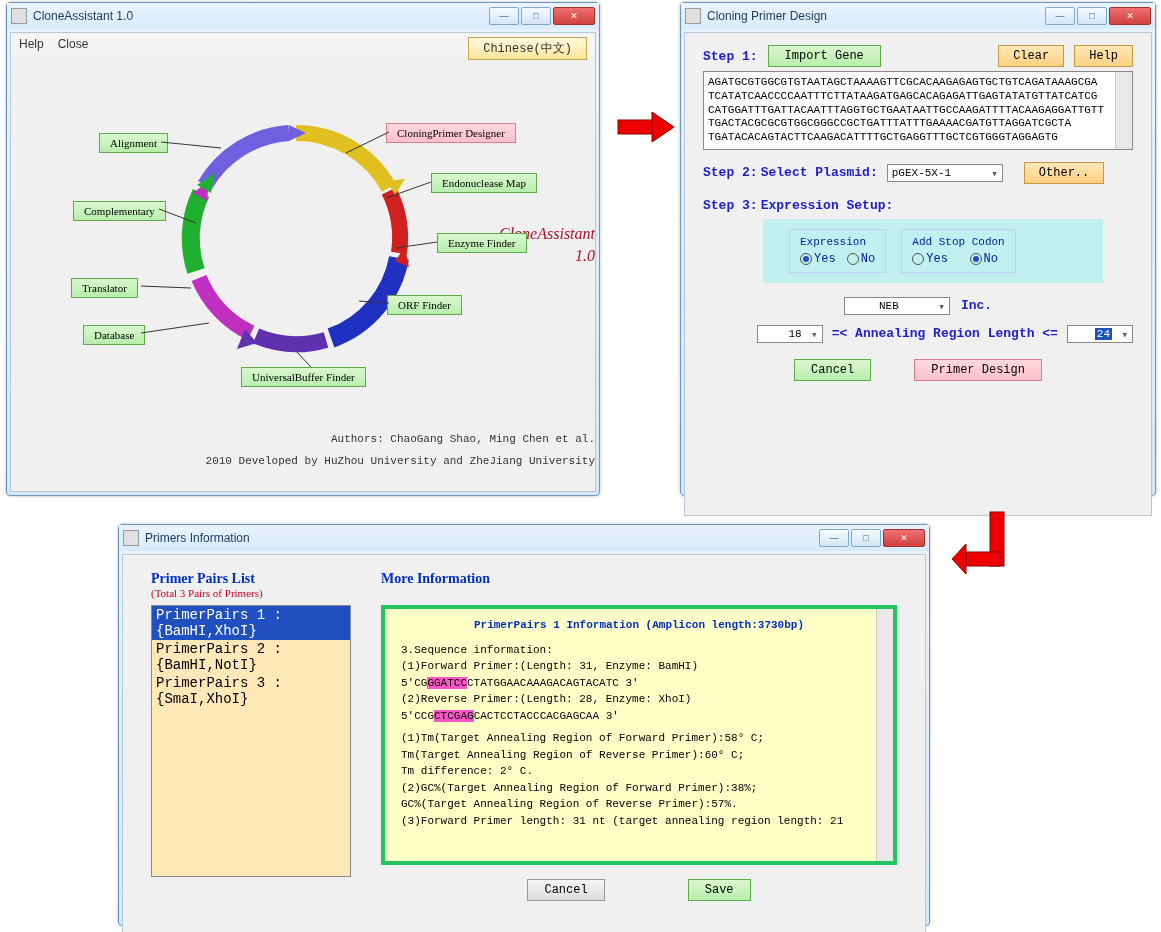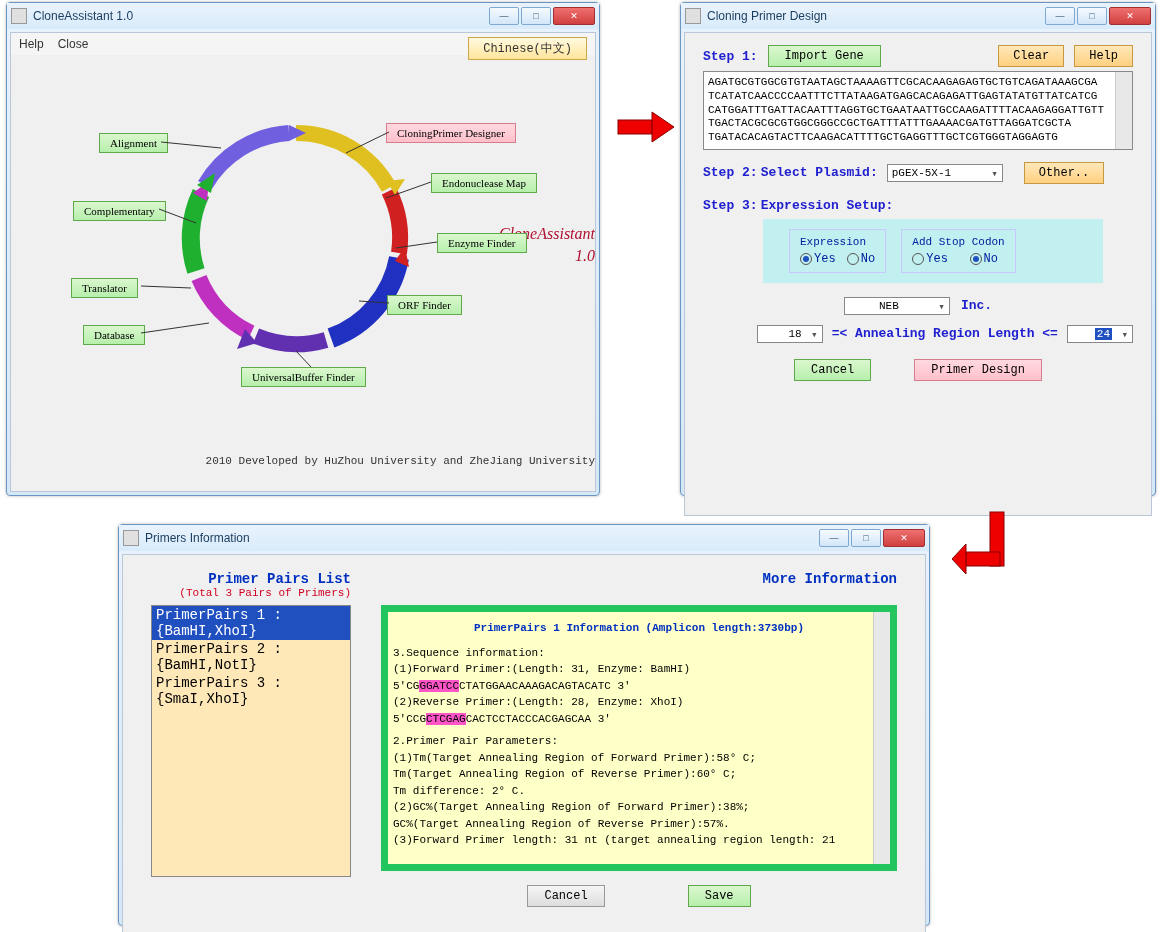--- a/index.html
+++ b/index.html
@@ -30,24 +30,24 @@
 .dd:after{content:'▾';position:absolute;right:4px;top:2px;color:#555}
 .rgroup{display:inline-block;border:1px solid #c8c8ff;padding:6px 10px;margin:0 6px}
 .rgroup .hd{font-family:'Courier New',monospace;font-size:11px;color:#0020a0;display:block;margin-bottom:4px}
 .rrow{font-family:'Courier New',monospace;font-size:12px;color:#0020a0}
 .radio{display:inline-block;width:10px;height:10px;border:1px solid #555;border-radius:50%;vertical-align:middle;margin-right:2px;position:relative}
 .radio.on:after{content:'';position:absolute;inset:2px;background:#2050c0;border-radius:50%}
 .cyan{background:#c2f0f0}
 .primerlist{border:1px solid #888;background:#ffe8b8;font-family:'Courier New',monospace;font-size:14px;height:270px}
 .plitem{padding:1px 4px}
 .plitem.sel{background:#2050c0;color:#fff}
-.infobox{border:7px solid #22c55e;background:#ffffc8;font-family:'Courier New',monospace;font-size:11px;padding:8px 5px;line-height:1.5;position:relative;height:236px}
+.infobox{border:4px solid #22c55e;background:#ffffc8;font-family:'Courier New',monospace;font-size:11px;padding:8px 16px;line-height:1.5;position:relative;height:236px}
 .infohead{text-align:center;color:#0030c0;font-weight:bold;margin-bottom:8px}
 .hl{background:#ff55c8}
-.htitle{font-family:Liberation Mono, monospace;font-size:14px;font-weight:bold;text-align:right}
+.htitle{font-family:Liberation Serif, serif;font-size:14px;font-weight:bold;text-align:left}
 .red{color:#d00020}
 .blue{color:#0030c0}
 .selhl{background:#2050c0;color:#fff;padding:0 2px}
 svg{display:block}
 </style>
 </head>
 <body>
 
 <div class="win" style="left:6px;top:2px;width:592px;height:492px">
   <div class="titlebar">
@@ -109,20 +109,21 @@
       <line x1="148" y1="176" x2="185" y2="190" stroke="#333"></line>
       <line x1="130" y1="253" x2="180" y2="255" stroke="#333"></line>
       <line x1="130" y1="300" x2="198" y2="290" stroke="#333"></line>
       <line x1="378" y1="99" x2="335" y2="120" stroke="#333"></line>
       <line x1="420" y1="149" x2="375" y2="165" stroke="#333"></line>
       <line x1="426" y1="209" x2="385" y2="215" stroke="#333"></line>
       <line x1="378" y1="270" x2="348" y2="268" stroke="#333"></line>
       <line x1="300" y1="334" x2="285" y2="318" stroke="#333"></line>
     </svg>
 
+    <div class="cent authors" style="top:400px">Authors: ChaoGang Shao, Ming Chen et al.</div>
     <div class="cent authors" style="top:422px">2010  Developed by HuZhou University and ZheJiang University</div>
   </div>
 </div>
 
 <svg style="position:absolute;left:616px;top:108px" width="62" height="38">
   <rect x="2" y="12" width="34" height="14" fill="#e00" stroke="#800"></rect>
   <polygon points="36,4 58,19 36,34" fill="#e00" stroke="#800"></polygon>
 </svg>
 
 <div class="win" style="left:680px;top:2px;width:474px;height:492px">
@@ -232,21 +233,20 @@
       <div style="flex:1">
         <div class="htitle blue" style="margin-bottom:18px">More Information</div>
         <div class="infobox">
           <div class="infohead">PrimerPairs 1 Information (Amplicon length:3730bp)</div>
           <div>3.Sequence information:</div>
           <div>(1)Forward Primer:(Length: 31, Enzyme: BamHI)</div>
           <div><span>   5'CG</span><span class="hl">GGATCC</span><span>CTATGGAACAAAGACAGTACATC 3'</span></div>
           <div>(2)Reverse Primer:(Length: 28, Enzyme: XhoI)</div>
           <div><span>   5'CCG</span><span class="hl">CTCGAG</span><span>CACTCCTACCCACGAGCAA 3'</span></div>
           <div style="height:6px"></div>
-          <div>2.Primer Pair Parameters:</div>
           <div>(1)Tm(Target Annealing Region of Forward Primer):58° C;</div>
           <div>   Tm(Target Annealing Region of Reverse Primer):60° C;</div>
           <div>   Tm difference: 2° C.</div>
           <div>(2)GC%(Target Annealing Region of Forward Primer):38%;</div>
           <div>   GC%(Target Annealing Region of Reverse Primer):57%.</div>
           <div>(3)Forward Primer length: 31 nt (target annealing region length: 21</div>
           <div class="scrollbar"></div>
         </div>
         <div style="text-align:center;margin-top:14px">
           <button class="graybtn" style="margin-right:80px">Cancel</button>

